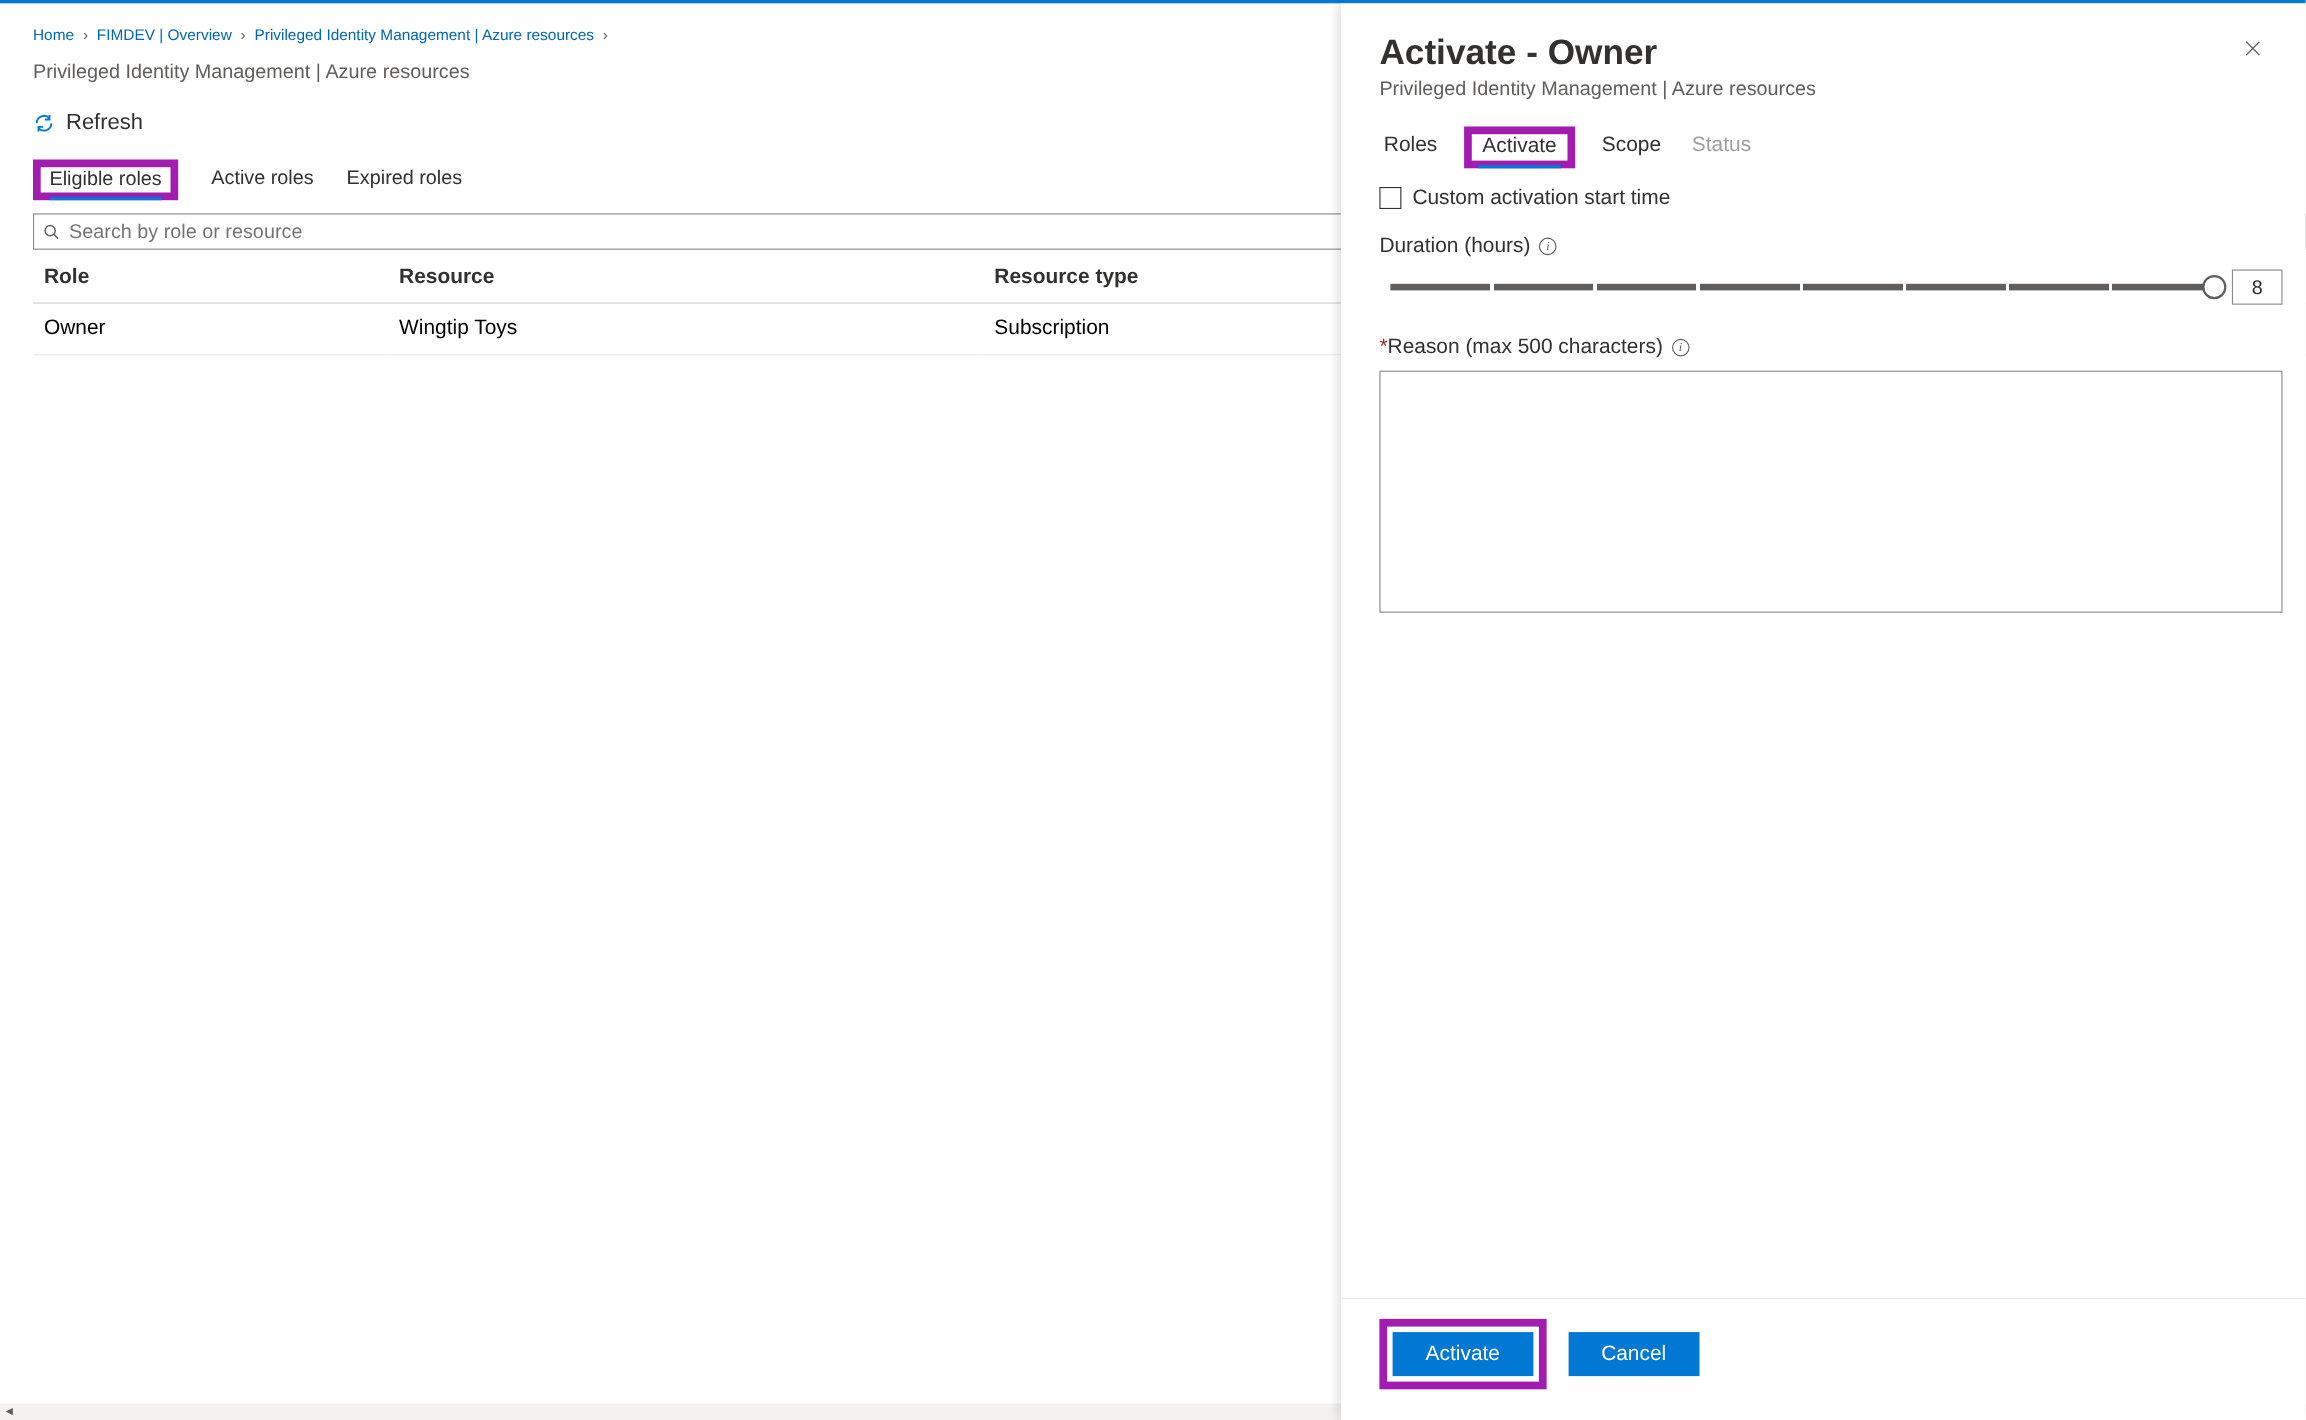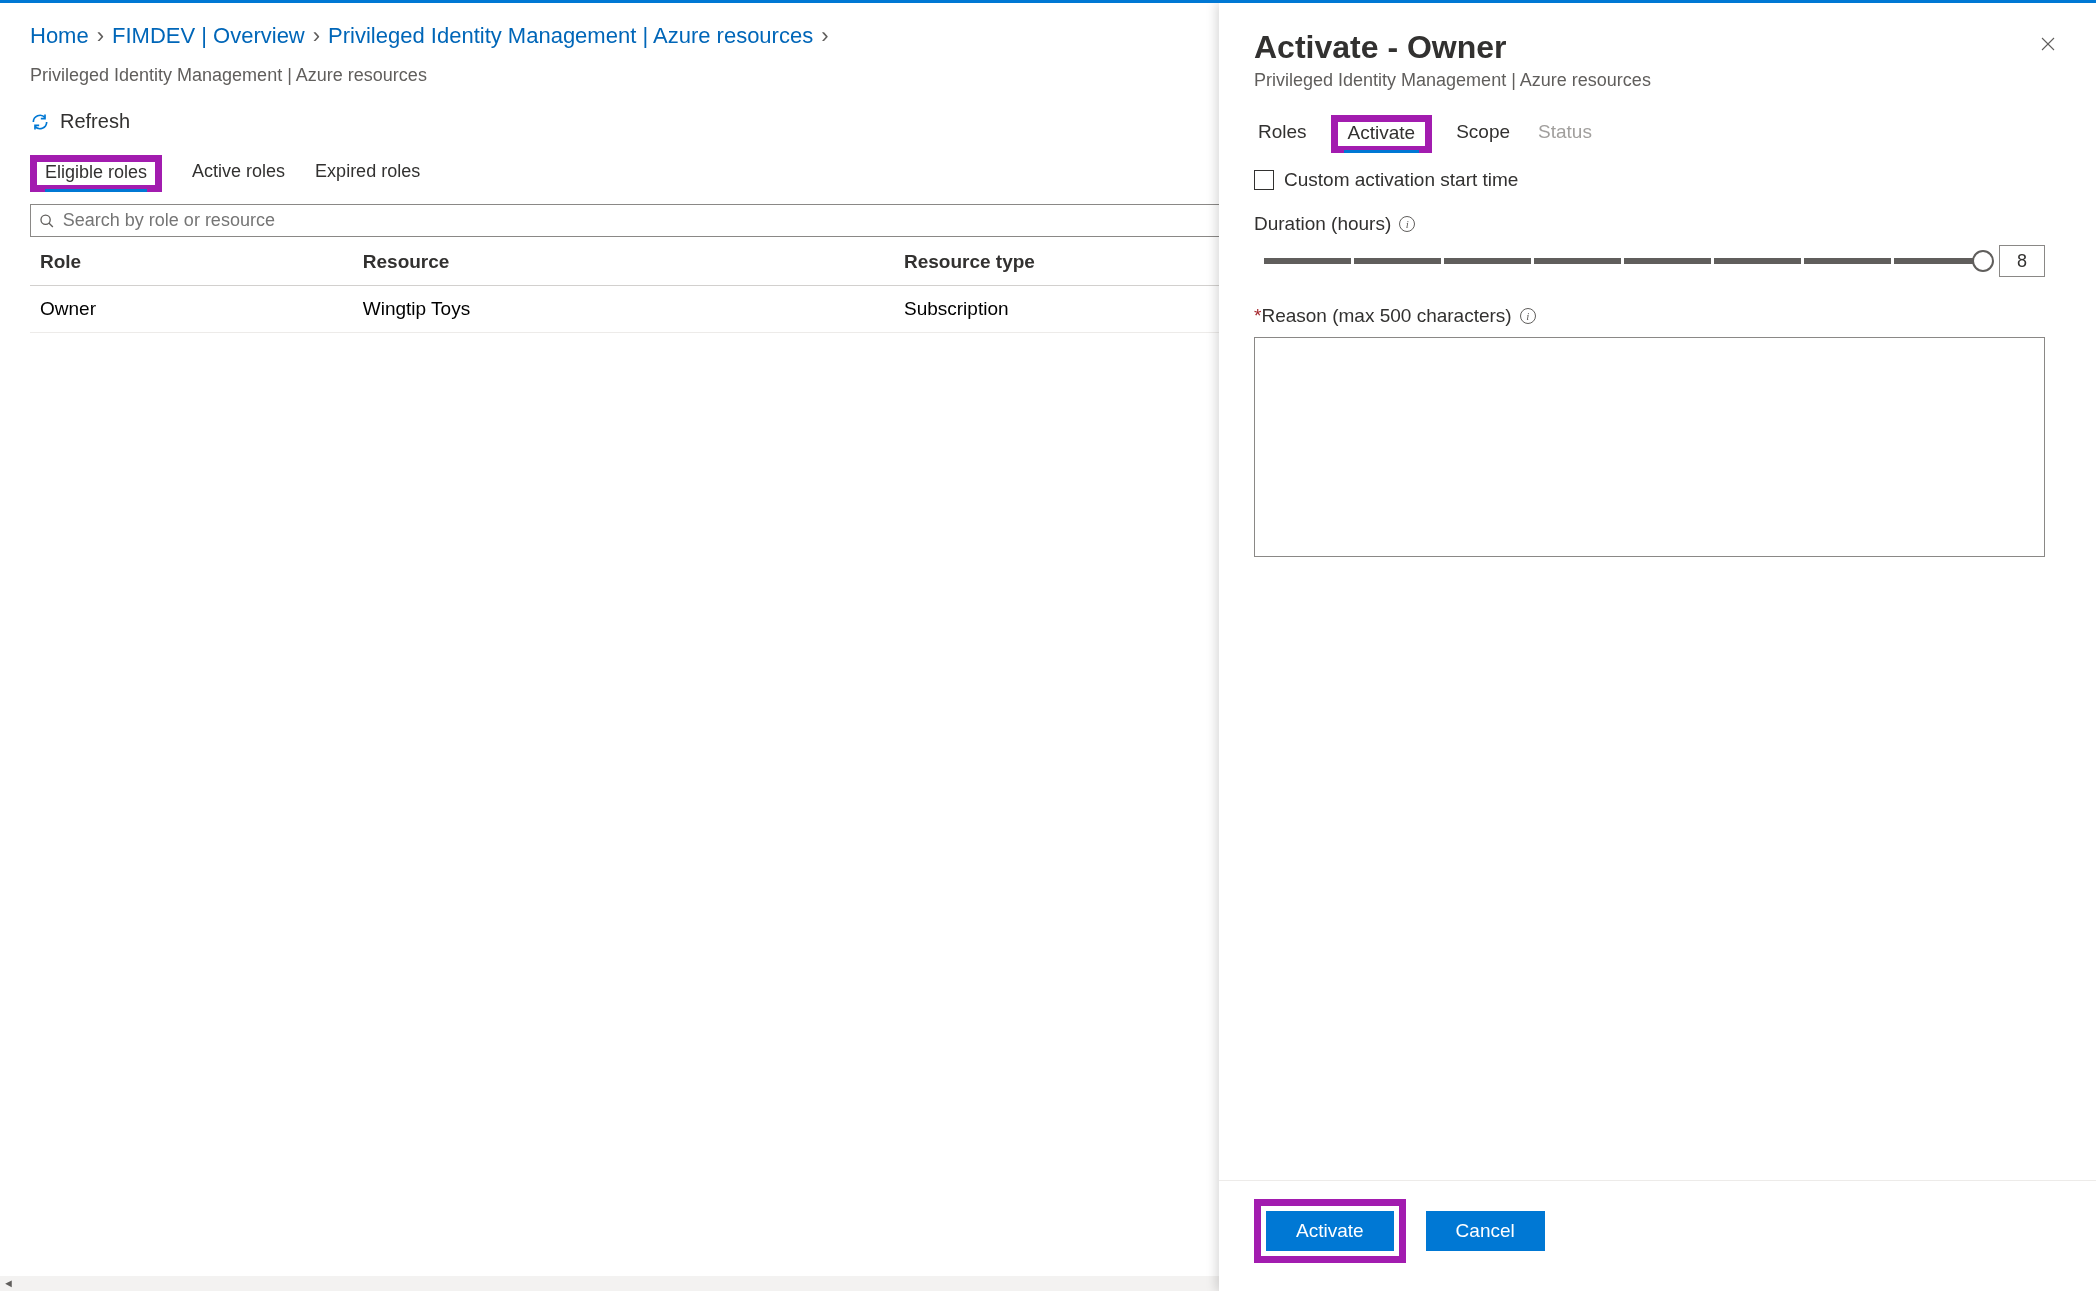--- a/index.html
+++ b/index.html
@@ -24,21 +24,21 @@
       top: 0;
       right: 0;
       bottom: 0;
       padding: 0;
     }
     .breadcrumb {
       display: flex;
       align-items: center;
       gap: 8px;
       padding: 20px 30px 10px 30px;
-      font-size: 22px;
+      font-size: 14px;
     }
     .breadcrumb a {
       color: #0066b8;
       text-decoration: none;
       cursor: pointer;
     }
     .breadcrumb .sep {
       color: #605e5c;
     }
     .page-title-row {
@@ -214,21 +214,21 @@
       left: 0;
       right: 0;
       bottom: 0;
       height: 3px;
       background: #0078d4;
     }
     .panel-tab-wrapper.red-highlight {
       padding: 0 6px;
     }
     .panel-body {
-      padding: 16px 51px 0 35px;
+      padding: 16px 21px 0 35px;
       flex: 1;
       overflow: auto;
     }
     .checkbox-row {
       display: flex;
       align-items: center;
       gap: 10px;
       font-size: 19px;
       margin-bottom: 22px;
     }

